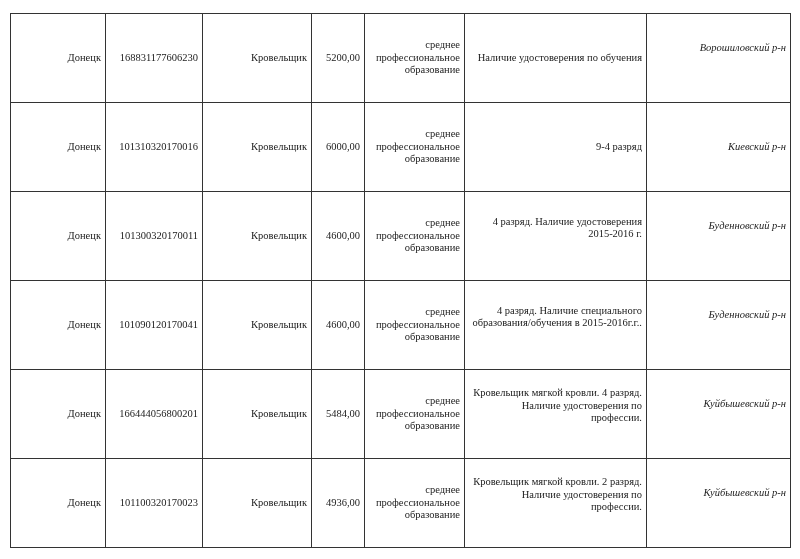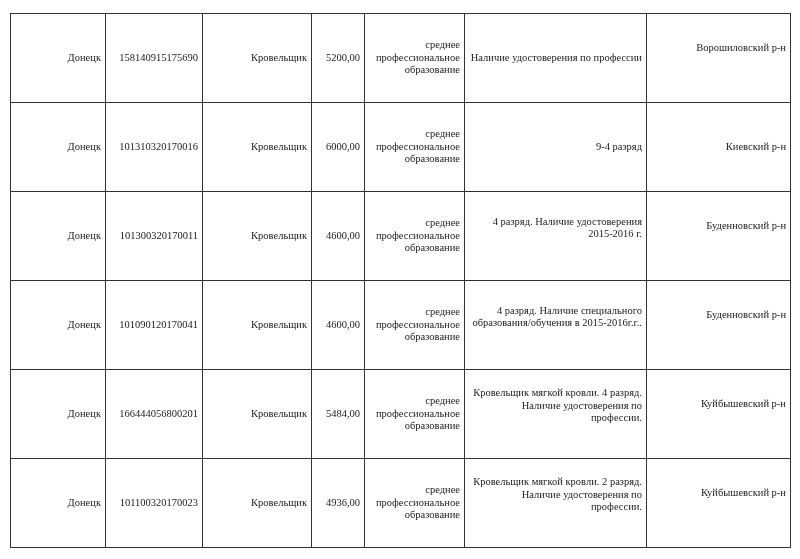--- a/index.html
+++ b/index.html
@@ -8,38 +8,38 @@
   table.vac { position: absolute; left: 10px; top: 13px; border-collapse: collapse;
               table-layout: fixed; width: 776px; }
   table.vac td { border: 1.3px solid #333; text-align: right; vertical-align: middle;
                  font-size: 10.5px; line-height: 12.5px; padding: 0 4px; height: 88px; }
   td.c-city { width: 86px; }
   td.c-code { width: 88px; }
   td.c-prof { width: 100px; }
   td.c-sal  { width: 44px; text-align: right; padding-right: 6px; }
   td.c-edu  { width: 91px; }
   td.c-req  { width: 173px; }
-  td.c-dist { width: 135px; }
+  td.c-dist { width: 135px; font-style: italic; }
   td.c-req span, td.c-dist span { display: block; }
   td.c-dist.up span { margin-top: -16px; }
   td.c-req.up span { margin-top: -16px; }
 </style>
 </head>
 <body>
 
 <table class="vac">
   <tbody>
     <tr>
       <td class="c-city">Донецк</td>
-      <td class="c-code">158140915175690</td>
+      <td class="c-code">168831177606230</td>
       <td class="c-prof">Кровельщик</td>
       <td class="c-sal">5200,00</td>
       <td class="c-edu">среднее профессиональное образование</td>
       <td class="c-req">
-          <span>Наличие удостоверения по профессии</span>
+          <span>Наличие удостоверения по обучения</span>
         </td>
       <td class="c-dist up">
           <span>Ворошиловский р-н</span>
         </td>
     </tr>
     <tr>
       <td class="c-city">Донецк</td>
       <td class="c-code">101310320170016</td>
       <td class="c-prof">Кровельщик</td>
       <td class="c-sal">6000,00</td>

